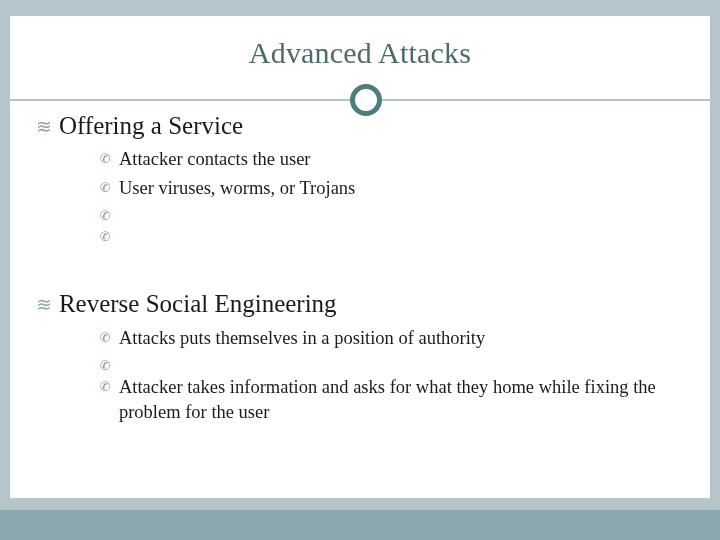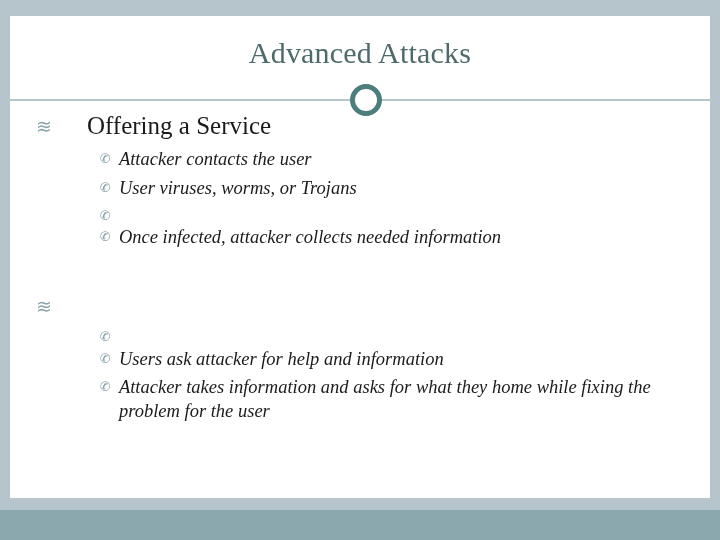--- a/index.html
+++ b/index.html
@@ -107,21 +107,20 @@
   .section-head .bullet-glyph {
     color: #8aa5ab;
     font-size: 19px;
     margin-right: 7px;
     font-family: "DejaVu Sans", sans-serif;
     position: relative;
     top: -1px;
   }
   .section-title-text {
     font-family: "Liberation Serif", serif;
-    margin-left: 28px;
   }
   ul.sub-list {
     list-style: none;
     margin: 6px 0 0 0;
     padding: 0;
   }
   ul.sub-list li {
     display: flex;
     align-items: flex-start;
     font-size: 18.5px;
@@ -135,21 +134,20 @@
     color: #8aa5ab;
     font-size: 13px;
     margin-right: 8px;
     font-family: "DejaVu Sans", sans-serif;
     position: relative;
     top: 3px;
     flex: 0 0 auto;
   }
   .sub-text {
     font-family: "Liberation Serif", serif;
-    font-style: italic;
   }
   .section-gap {
     height: 28px;
   }
 </style>
 </head>
 <body>
 
 <div class="slide">
 
@@ -176,38 +174,38 @@
         </li>
         <li>
           <span class="sub-glyph">✆</span>
           <span class="sub-text">User viruses, worms, or Trojans</span>
         </li>
         <li>
           <span class="sub-glyph">✆</span>
         </li>
         <li>
           <span class="sub-glyph">✆</span>
-          <span class="sub-text">Once infected, attacker collects needed information</span>
         </li>
       </ul>
     </div>
 
     <div class="section-gap"></div>
 
     <div class="section">
       <div class="section-head">
         <span class="bullet-glyph">≋</span>
+        <span class="section-title-text">Reverse Social Engineering</span>
       </div>
       <ul class="sub-list">
         <li>
           <span class="sub-glyph">✆</span>
-        </li>
-        <li>
-          <span class="sub-glyph">✆</span>
-          <span class="sub-text">Users ask attacker for help and information</span>
+          <span class="sub-text">Attacks puts themselves in a position of authority</span>
+        </li>
+        <li>
+          <span class="sub-glyph">✆</span>
         </li>
         <li>
           <span class="sub-glyph">✆</span>
           <span class="sub-text">Attacker takes information and asks for what they home while fixing the problem for the user</span>
         </li>
       </ul>
     </div>
 
   </div>
 

